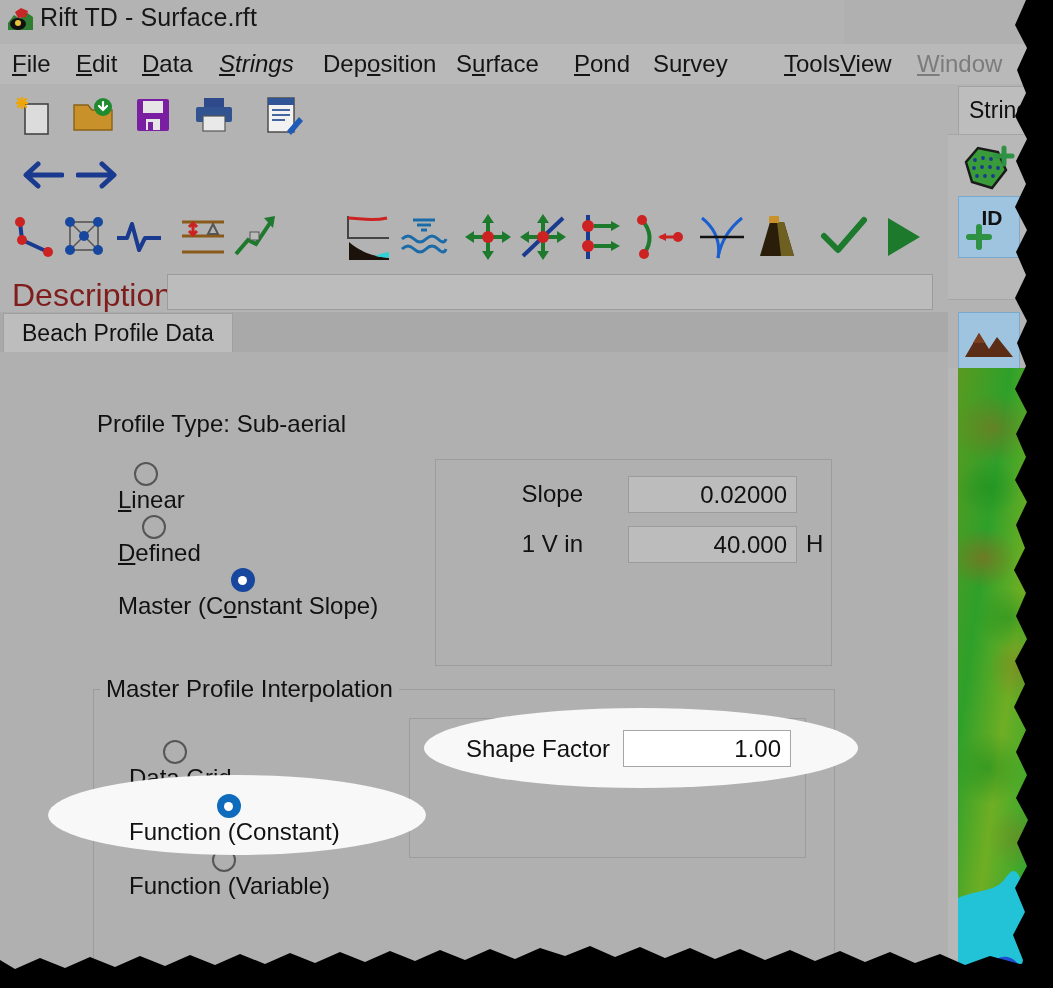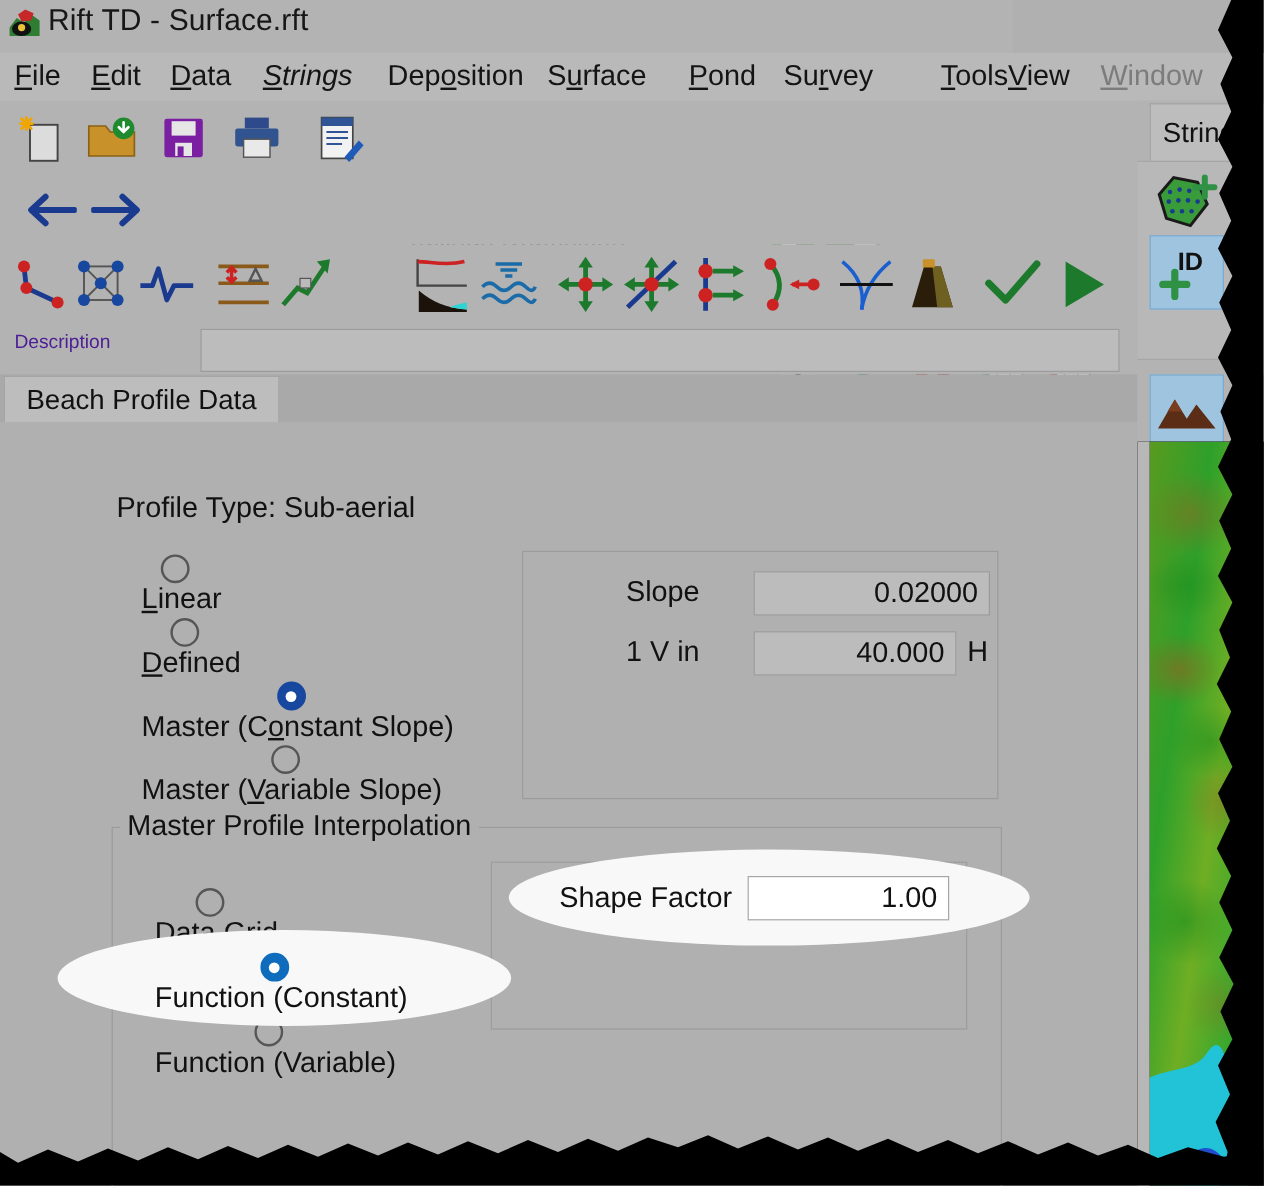--- a/index.html
+++ b/index.html
@@ -79,21 +79,21 @@
     font-size:11px;color:#1d1d1d;box-sizing:border-box;
   }
   .spinner .half.up{top:0;border-bottom:1px solid #8f8f8f;}
   .spinner .half.dn{top:50%;}
   
   .descrow{
     position:absolute;left:0;top:270px;width:1053px;height:42px;
     background:#b3b3b3;
   }
   .desc-label{
-    position:absolute;left:12px;top:277px;font-size:16px;color:#4c1d95;
+    position:absolute;left:12px;top:277px;font-size:32px;color:#7f1d1d;
   }
   .desc-input{
     position:absolute;left:167px;top:274px;width:766px;height:36px;
     background:#bcbcbc;border:1px solid #9b9b9b;box-sizing:border-box;
   }
   
   .tabstrip{
     position:absolute;left:0;top:312px;width:948px;height:40px;
     background:#a9a9a9;
   }
@@ -544,28 +544,24 @@
       <span class="radio-label"><u>L</u>inear</span>
     </div>
     <div class="radio-row" style="left:107px;top:163px">
       <span class="radio"></span>
       <span class="radio-label"><u>D</u>efined</span>
     </div>
     <div class="radio-row" style="left:107px;top:216px">
       <span class="radio on"></span>
       <span class="radio-label">Master (C<u>o</u>nstant Slope)</span>
     </div>
-    <div class="radio-row" style="left:107px;top:269px">
-      <span class="radio"></span>
-      <span class="radio-label">Master (<u>V</u>ariable Slope)</span>
-    </div>
 
     <div class="slopebox"></div>
     <span class="field-label" style="left:470px;top:128px;width:113px">Slope</span>
-    <div class="tfield" style="left:628px;top:124px;width:197px">0.02000</div>
+    <div class="tfield" style="left:628px;top:124px;width:169px">0.02000</div>
 
     <span class="field-label" style="left:470px;top:178px;width:113px">1 V in</span>
     <div class="tfield" style="left:628px;top:174px;width:169px">40.000</div>
     <span class="field-label" style="left:806px;top:178px;width:24px;text-align:left">H</span>
 
     <div class="groupbox"></div>
     <span class="groupbox-title">Master Profile Interpolation</span>
 
     <div class="radio-row" style="left:118px;top:388px">
       <span class="radio"></span>

